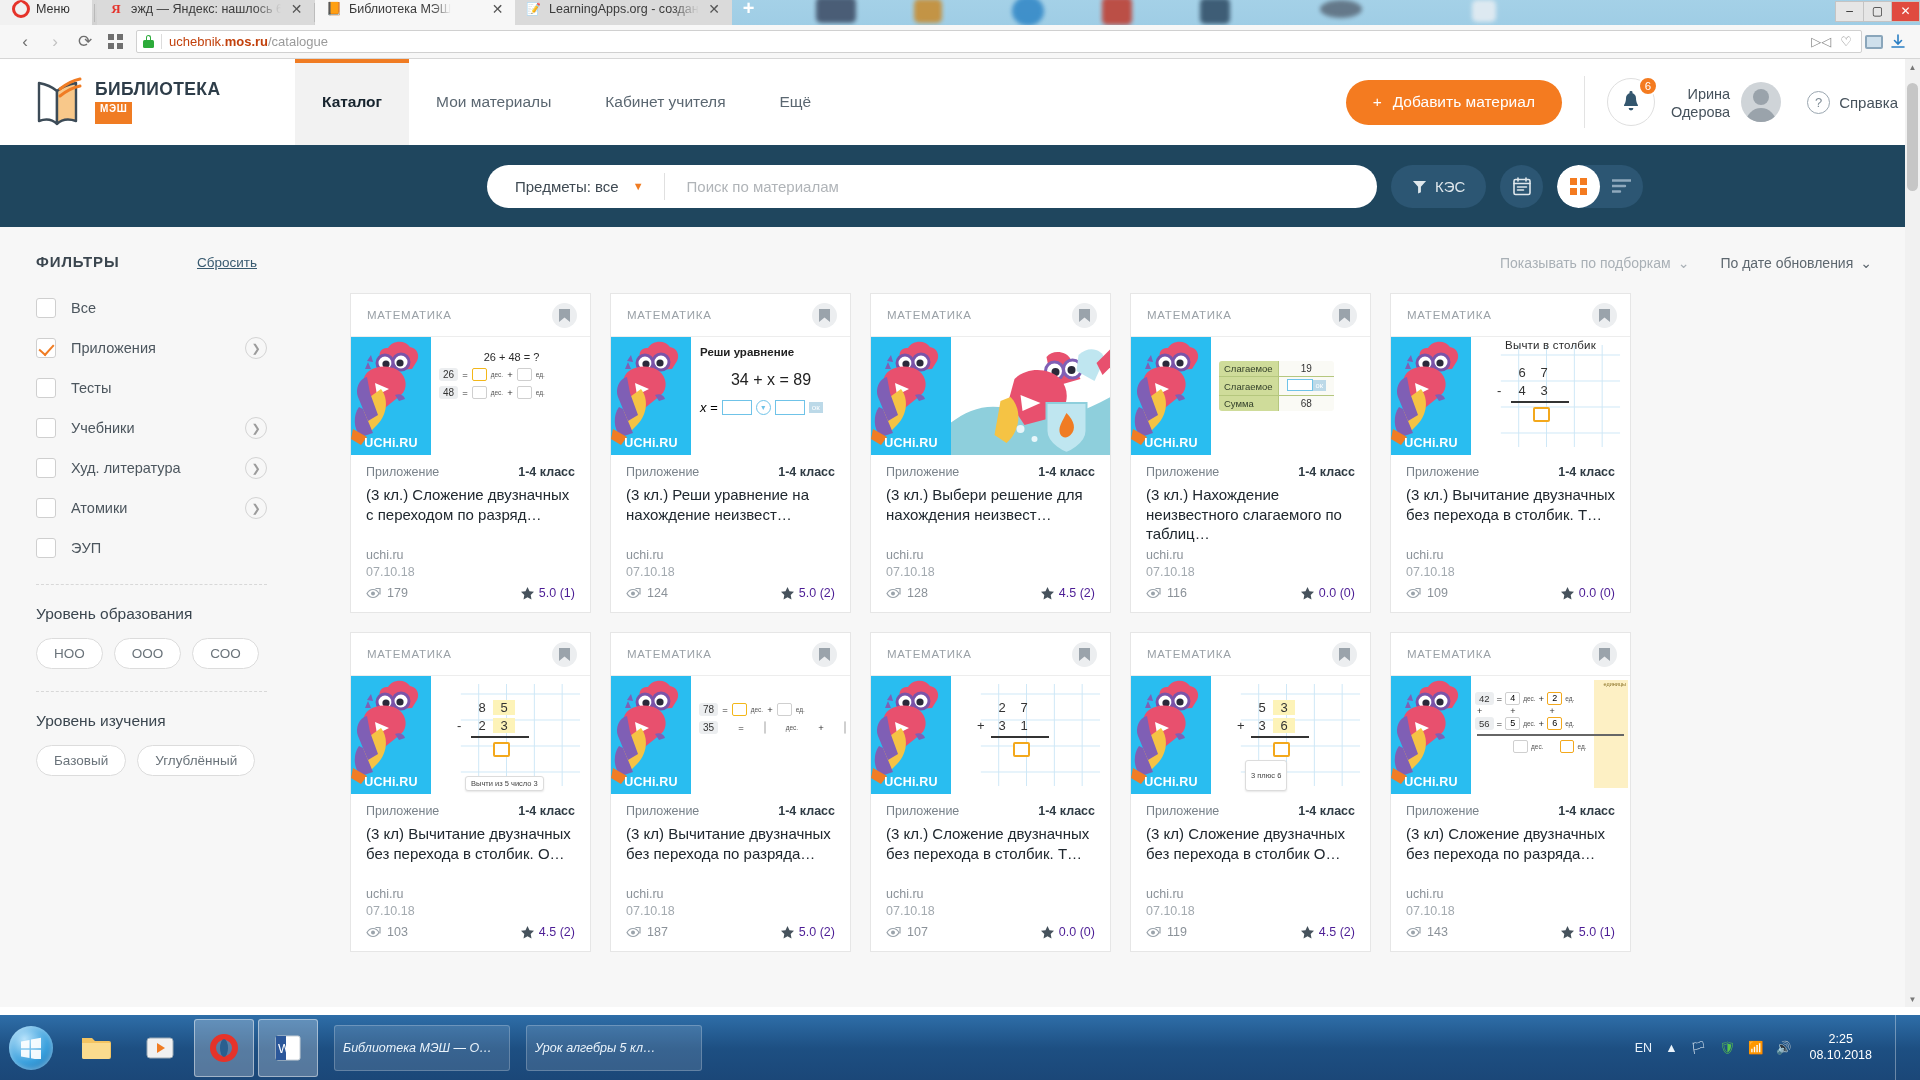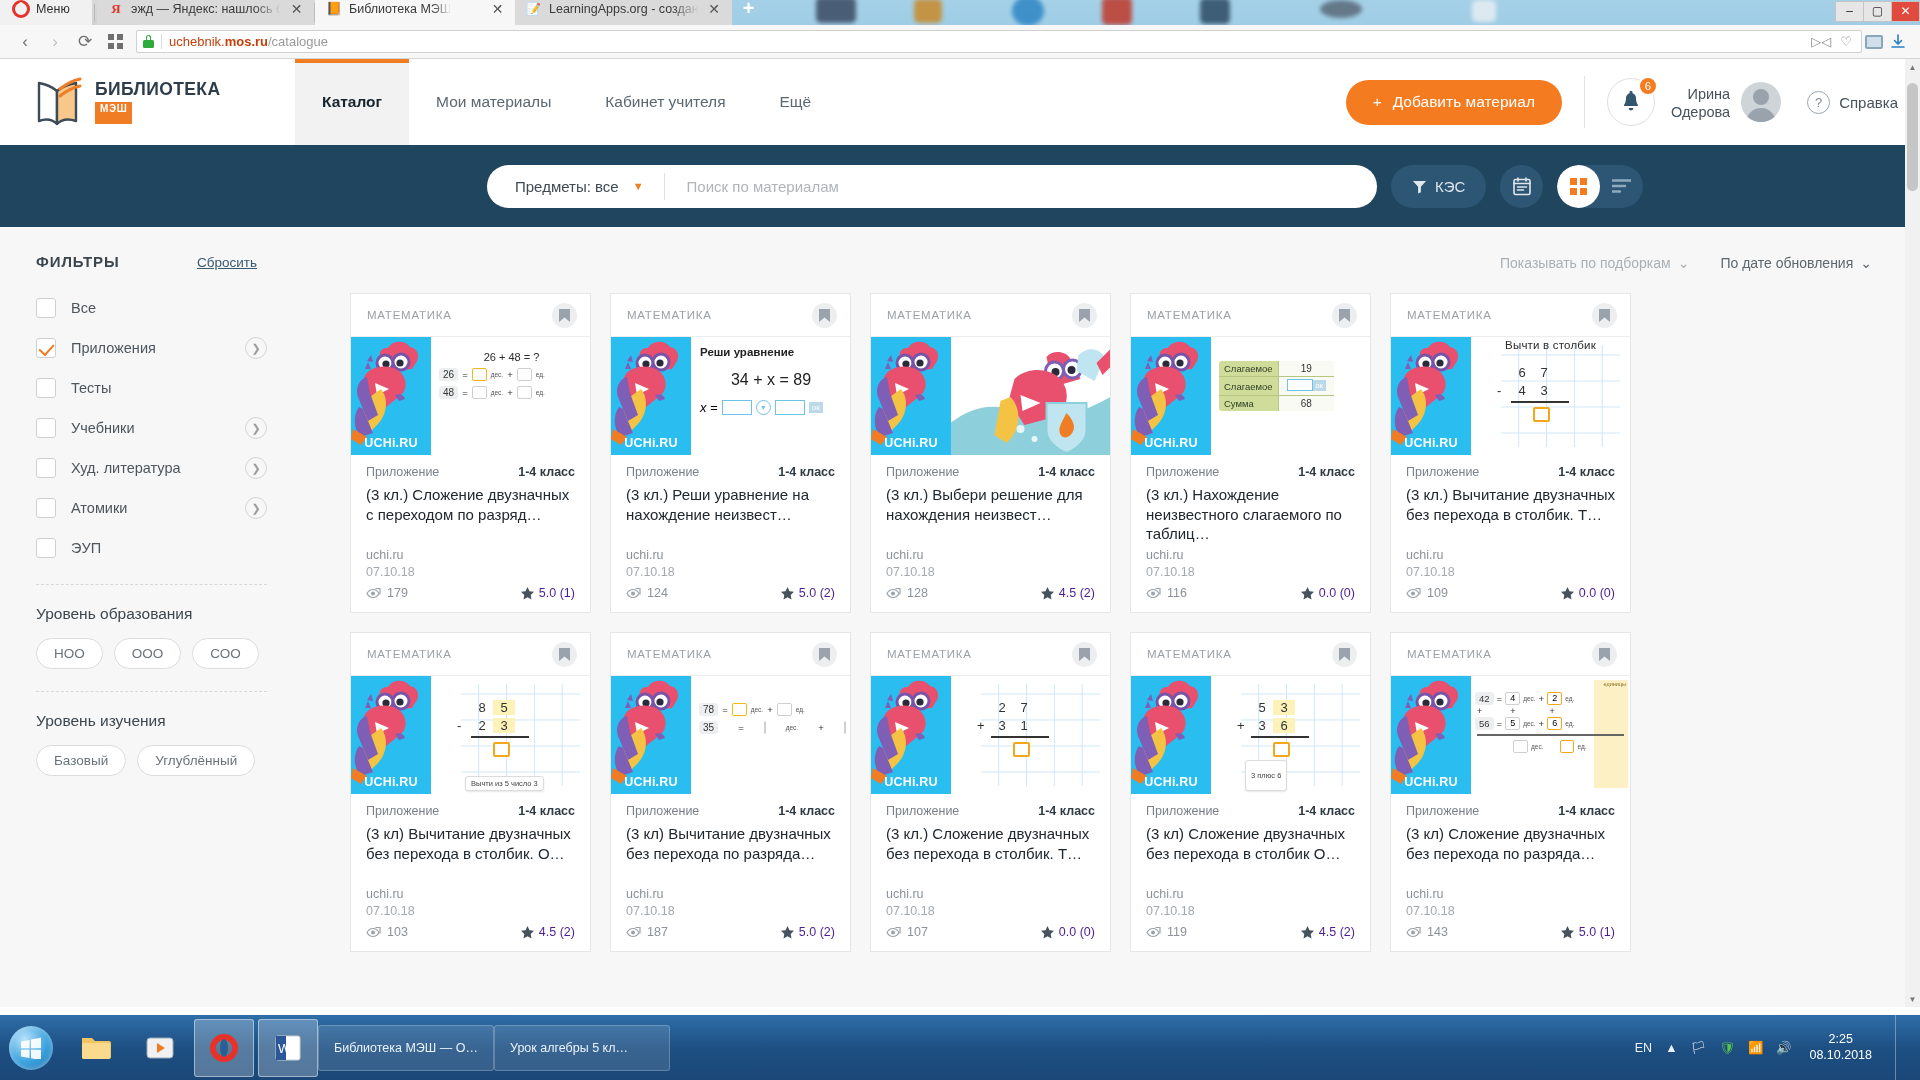--- a/index.html
+++ b/index.html
@@ -165,23 +165,23 @@
 
   
   #taskbar { width:1920px; height:65px; background:linear-gradient(to bottom,#2e6ea8,#1d4f82 52%,#1b4778);
              display:flex; align-items:center; position:relative; }
   .startbtn { width:62px; height:62px; display:flex; align-items:center; justify-content:center; }
   .orb { width:44px; height:44px; border-radius:50%; background:radial-gradient(circle at 35% 30%,#b9e3fb,#3aa0dd 55%,#1668a8);
          display:flex; align-items:center; justify-content:center; box-shadow:0 0 6px rgba(255,255,255,.5) inset; }
   .tb-item { width:60px; height:58px; margin-left:4px; display:flex; align-items:center; justify-content:center;
              border-radius:3px; }
   .tb-item.on { background:rgba(255,255,255,.26); border:1px solid rgba(255,255,255,.45); }
-  .tb-task { height:46px; margin-left:0; padding:0 15px; display:flex; align-items:center; gap:8px;
+  .tb-task { height:46px; margin-left:16px; padding:0 8px; display:flex; align-items:center; gap:8px;
              border-radius:3px; background:rgba(255,255,255,.12); border:1px solid rgba(255,255,255,.22);
-             color:#eaf3fb; font-size:12.5px; min-width:176px; }
+             color:#eaf3fb; font-size:12.5px; min-width:176px;font-style:italic; }
   .tray { margin-left:auto; display:flex; align-items:center; gap:13px; padding-right:14px; color:#eaf3fb; font-size:12.5px; }
   .clock { text-align:center; line-height:1.24; font-size:12.5px; color:#fff; padding-left:4px;}
   .showdesk { width:11px; height:65px; border-left:1px solid rgba(255,255,255,.35); margin-left:10px; }
 </style>
 </head>
 <body>
 
 <div id="browser">
 
   <div class="tabstrip">

